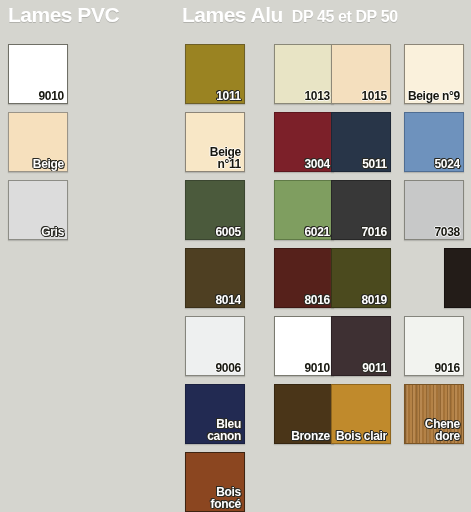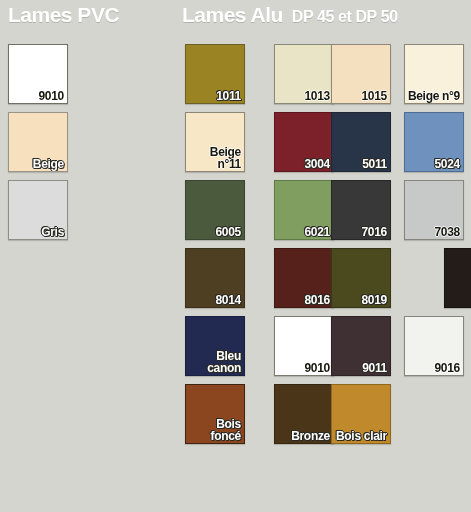--- a/index.html
+++ b/index.html
@@ -159,20 +159,24 @@
 n°11</div>
       </div>
       <div class="swatch" style="border-color: rgb(59, 70, 48);">
         <div class="fill" style="background: rgb(75, 90, 60);"></div>
         <div class="label light">6005</div>
       </div>
       <div class="swatch" style="border-color: rgb(59, 48, 25);">
         <div class="fill" style="background: rgb(78, 63, 34);"></div>
         <div class="label light">8014</div>
       </div>
+      <div class="swatch" style="border-color: rgb(133, 133, 125);">
+        <div class="fill" style="background: rgb(238, 240, 240);"></div>
+        <div class="label dark">9006</div>
+      </div>
       <div class="swatch" style="border-color: rgb(26, 32, 64);">
         <div class="fill" style="background: rgb(34, 42, 82);"></div>
         <div class="label light two-line">Bleu
 canon</div>
       </div>
       <div class="swatch" style="border-color: rgb(62, 36, 18);">
         <div class="fill" style="background: rgb(139, 70, 32);"></div>
         <div class="label light">Bois foncé</div>
       </div>
     </div>
@@ -242,14 +246,20 @@
         <div class="label dark">7038</div>
       </div>
       <div class="swatch" style="border-color: rgb(23, 18, 16); margin-left: 40px;">
         <div class="fill" style="background: rgb(35, 28, 24);"></div>
         <div class="label light">9005</div>
       </div>
       <div class="swatch" style="border-color: rgb(133, 133, 125);">
         <div class="fill" style="background: rgb(242, 243, 239);"></div>
         <div class="label dark">9016</div>
       </div>
+      <div class="swatch" style="border-color: rgb(122, 85, 38);">
+        <div class="fill" style="background: rgb(176, 123, 60);"></div>
+        <div class="wood"></div>
+        <div class="label light two-line">Chene
+dore</div>
+      </div>
     </div>
 </div>
 
 </body></html>

